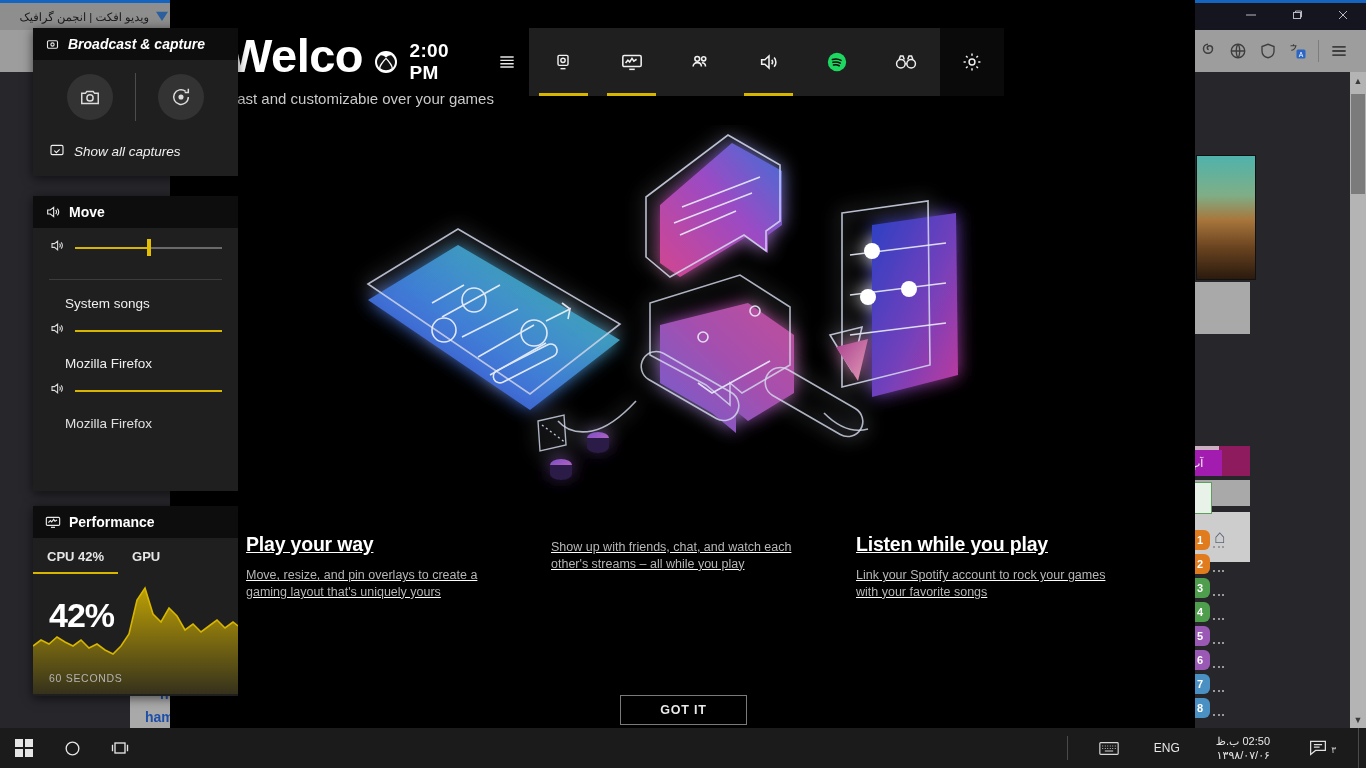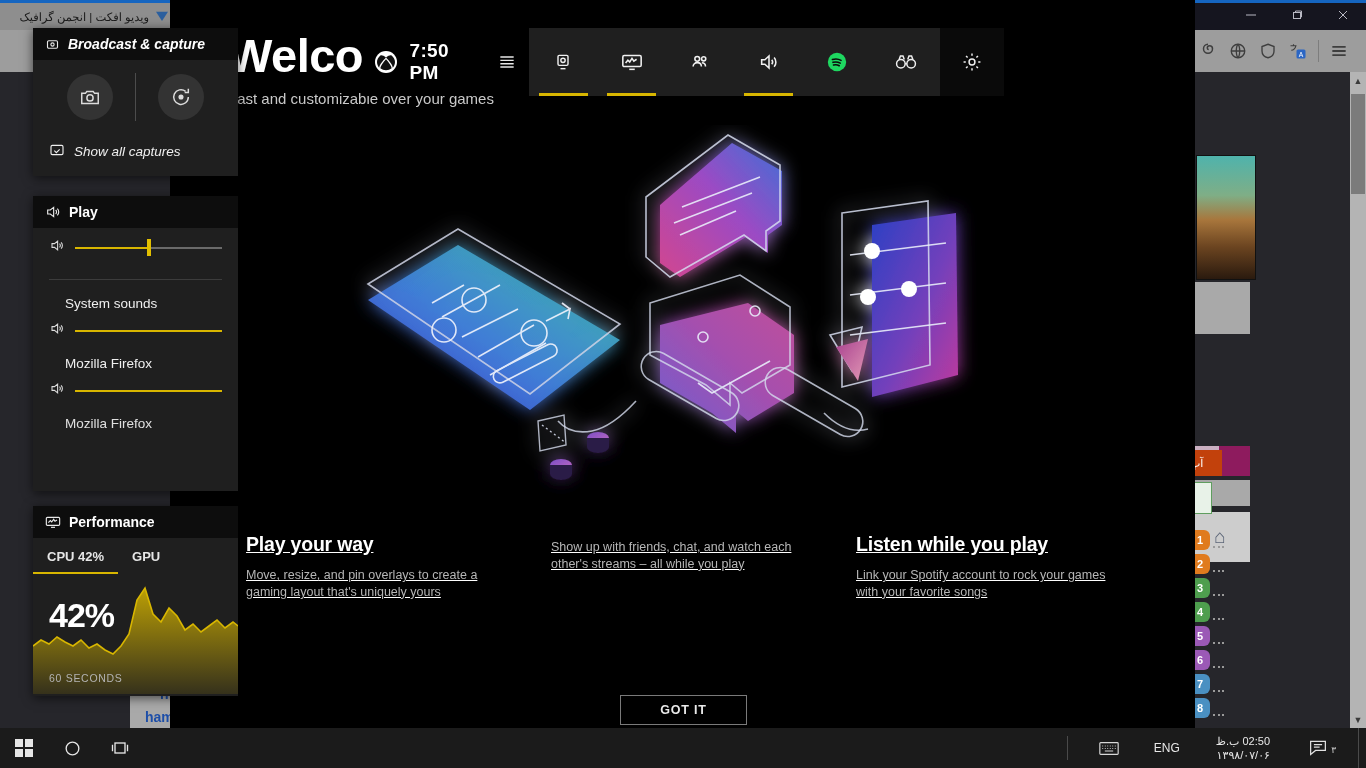--- a/index.html
+++ b/index.html
@@ -82,21 +82,21 @@
     background:#a9a9a9; color:#1d1d1d; font-size:10px;
     display:flex; align-items:center; justify-content:flex-end; padding-right:4px; direction:rtl;
   }
   .home-card {
     position:absolute; left:1190px; top:512px; width:60px; height:50px;
     background:#cdcdcd; display:flex; align-items:center; justify-content:center;
   }
   .home-glyph { color:#5b6577; font-size:19px; }
   .red-tag {
     position:absolute; left:1190px; top:450px; width:32px; height:26px;
-    background:#c2410c; color:#fff; font-size:11px; direction:rtl;
+    background:#a21caf; color:#fff; font-size:11px; direction:rtl;
     display:flex; align-items:center; justify-content:flex-end; padding-right:3px;
   }
   .green-box {
     position:absolute; left:1190px; top:482px; width:22px; height:32px;
     border:1px solid #5f9e5f; background:#e8f2e8;
   }
   .badge-list { position:absolute; left:1190px; top:530px; width:34px; }
   .badge {
     width:20px; height:20px; margin-bottom:4px;
     color:#fff; font-size:11px; font-weight:bold;
@@ -542,39 +542,39 @@
 
 <div class="widget" id="w-audio">
   <div class="widget-head">
     <span class="wicon">
       <svg width="16" height="16" viewBox="0 0 24 24" fill="none" stroke="currentColor" stroke-width="1.7">
           <path d="M4 9h4l5-4v14l-5-4H4z"></path>
           <path d="M16 9a4 4 0 010 6"></path>
           <path d="M18.5 7a7 7 0 010 10"></path>
         </svg>
     </span>
-    <span>Play</span>
+    <span>Move</span>
   </div>
   <div class="slider-row">
     <span class="spk-ico">
       <svg width="16" height="15" viewBox="0 0 24 24" fill="none" stroke="currentColor" stroke-width="1.7">
           <path d="M4 9h4l5-4v14l-5-4H4z"></path>
           <path d="M16 9a4 4 0 010 6"></path>
           <path d="M18.5 7a7 7 0 010 10"></path>
         </svg>
     </span>
     <span class="track">
       <span class="track-bg"></span>
       <span class="track-fill" id="dev-fill" style="width: 50%;"></span>
       <span class="track-knob" id="dev-knob" style="left: calc(50% - 2px);"></span>
     </span>
   </div>
   <div class="aud-sep"></div>
 
-  <div class="aud-app">System sounds</div>
+  <div class="aud-app">System songs</div>
   <div class="slider-row">
     <span class="spk-ico">
       <svg width="16" height="15" viewBox="0 0 24 24" fill="none" stroke="currentColor" stroke-width="1.7">
           <path d="M4 9h4l5-4v14l-5-4H4z"></path>
           <path d="M16 9a4 4 0 010 6"></path>
           <path d="M18.5 7a7 7 0 010 10"></path>
         </svg>
     </span>
     <span class="track">
       <span class="track-bg"></span>
@@ -634,21 +634,21 @@
 <div id="gb-toolbar">
   <div class="gb-left">
     <div class="gb-xbox">
       <svg width="24" height="24" viewBox="0 0 24 24">
           <circle cx="12" cy="12" r="11" fill="#fff"></circle>
           <path d="M12 7.4c-2.4-2-4.6-2.6-5.6-1.9C4.3 7.3 3 9.5 3 12c0 2.2.8 4.2 2.2 5.7.1-2.8 3.2-6.6 6.8-10.3z" fill="#111"></path>
           <path d="M12 7.4c2.4-2 4.6-2.6 5.6-1.9C19.7 7.3 21 9.5 21 12c0 2.2-.8 4.2-2.2 5.7-.1-2.8-3.2-6.6-6.8-10.3z" fill="#111"></path>
           <path d="M12 9.2c2.6 2.8 5.4 6.6 5.7 9a8.9 8.9 0 01-11.4 0c.3-2.4 3.1-6.2 5.7-9z" fill="#111"></path>
         </svg>
     </div>
-    <div class="gb-time">7:50 PM</div>
+    <div class="gb-time">2:00 PM</div>
     <div class="gb-menu">
       <svg width="20" height="20" viewBox="0 0 24 24" stroke="currentColor" stroke-width="1.7">
           <path d="M4 6h16M4 10h16M4 14h16M4 18h16"></path>
         </svg>
     </div>
   </div>
   <div class="gb-items">
     <div class="gb-item underlined">
       <svg width="20" height="20" viewBox="0 0 24 24" fill="none" stroke="currentColor" stroke-width="1.7">
           <rect x="6" y="4" width="12" height="12" rx="1.5"></rect>

